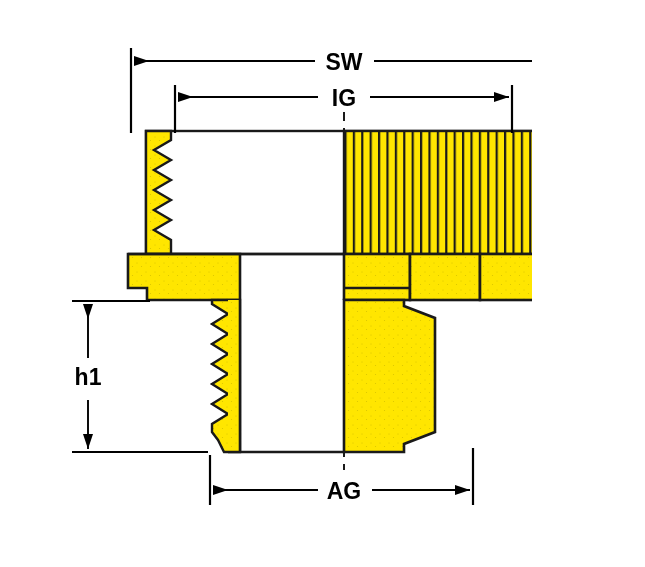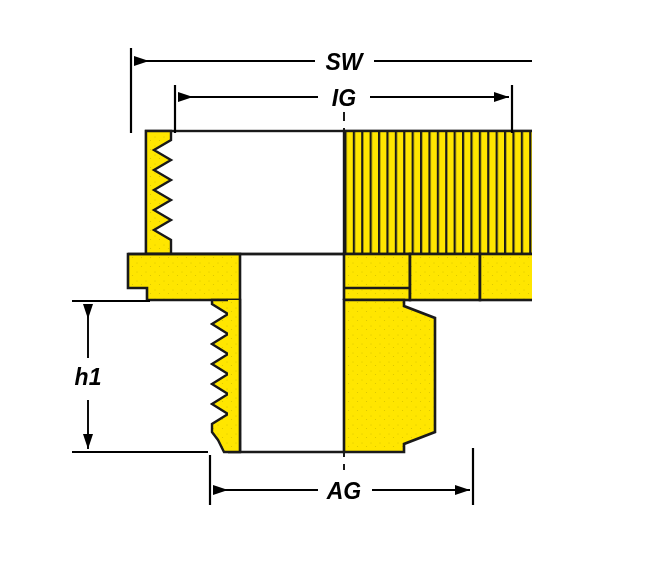--- a/index.html
+++ b/index.html
@@ -10,21 +10,20 @@
   }
   body {
     font-family: "Liberation Sans", sans-serif;
   }
   #drawing-root {
     position: relative;
     width: 532px;
     height: 567px;
     background: #ffffff;
     overflow: hidden;
-    font-style: italic;
   }
   #drawing-svg {
     display: block;
     width: 645px;
     height: 567px;
   }
   .dim-label {
     font-family: "Liberation Sans", sans-serif;
     font-weight: bold;
     font-size: 23px;

